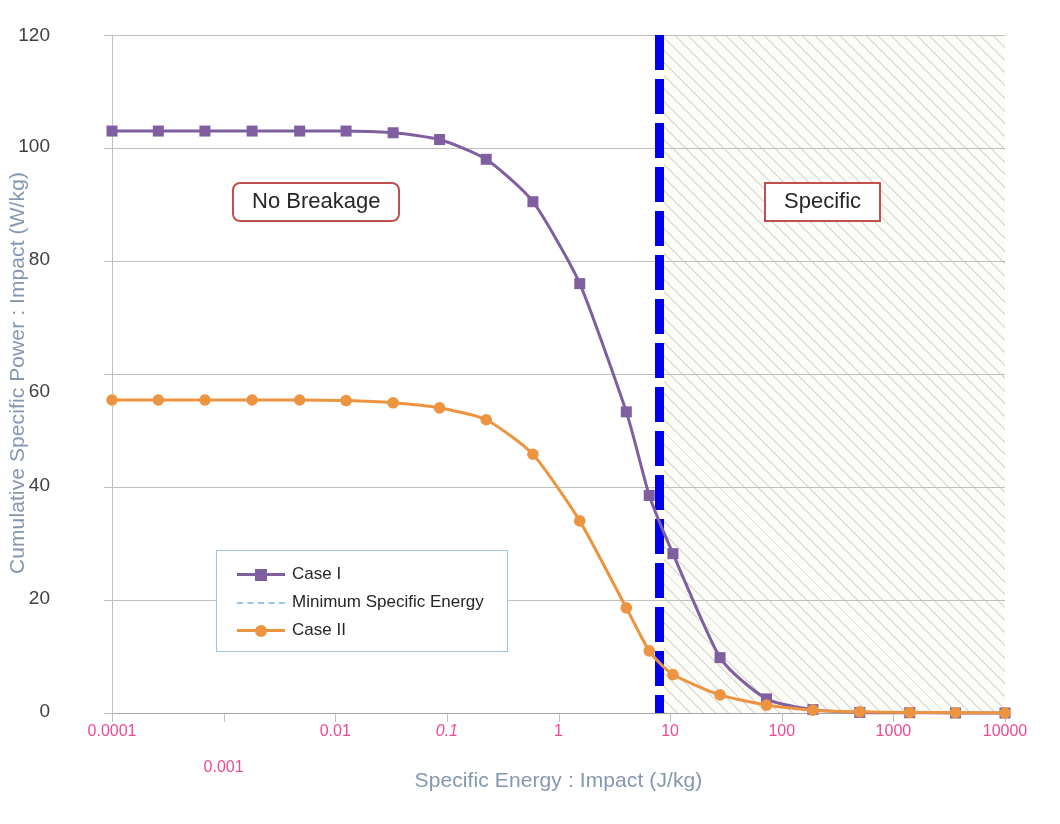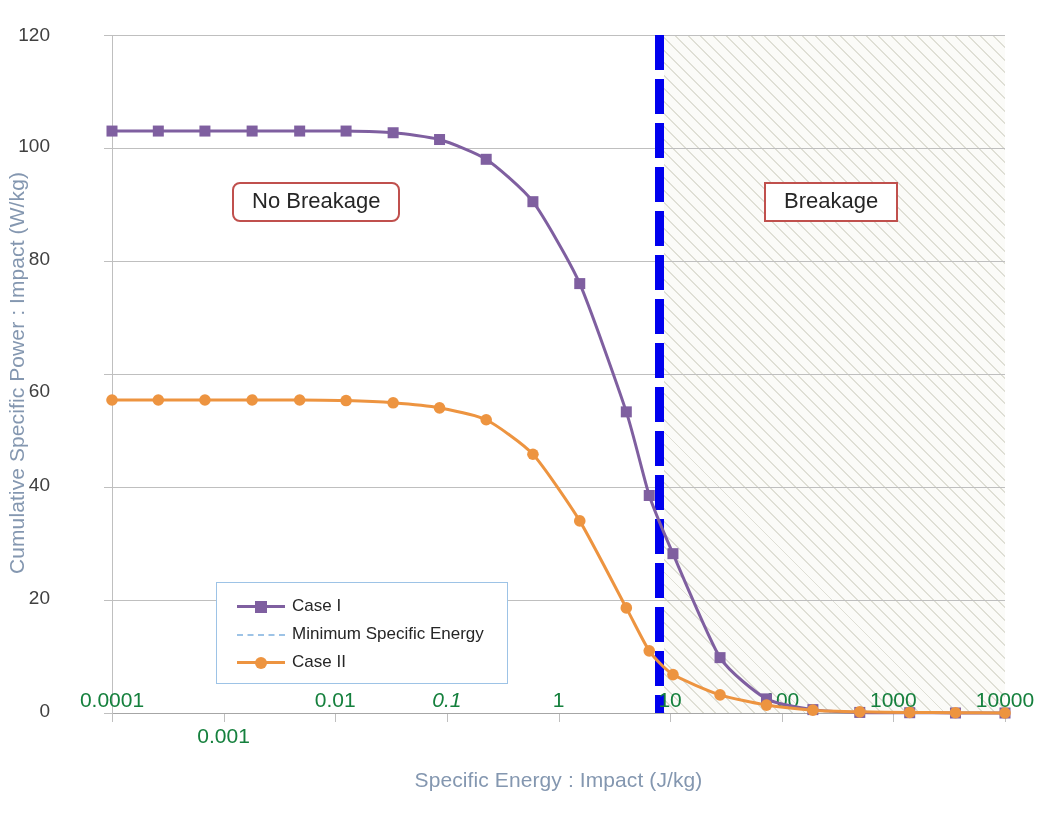--- a/index.html
+++ b/index.html
@@ -77,24 +77,24 @@
   .y-tick-label {
     position: absolute;
     right: 1010px;
     text-align: right;
     color: #404040;
     font-size: 19px;
     font-family: "Liberation Sans", sans-serif;
   }
   .x-tick-label {
     position: absolute;
-    top: 688px;
+    top: 722px;
     text-align: center;
-    color: #15803d;
-    font-size: 21px;
+    color: #ec4899;
+    font-size: 16px;
     font-family: "Liberation Sans", sans-serif;
     white-space: nowrap;
   }
   
   #breakage-zone {
     position: absolute;
     top: 0; bottom: 0;
     background-color: #fbfbf8;
     background-image: repeating-linear-gradient(
         45deg,
@@ -128,21 +128,20 @@
   #annotation-no-breakage { left: 232px; top: 182px; border-radius: 8px; }
   #annotation-breakage    { left: 764px; top: 182px; }
   
   #legend-box {
     position: absolute;
     left: 216px; top: 550px;
     width: 292px; height: 102px;
     border: 1.5px solid #9dc3e6;
     background: #ffffff;
     padding: 9px 0 0 0;
-    margin-top: 32px;
   }
   .legend-row {
     display: flex;
     align-items: center;
     height: 28px;
     padding-left: 20px;
   }
   .legend-swatch {
     position: relative;
     width: 48px; height: 16px;
@@ -282,21 +281,21 @@
         <circle cx="766.49" cy="705.09" r="5.8" fill="#ed9440"></circle>
         <circle cx="812.87" cy="710.17" r="5.8" fill="#ed9440"></circle>
         <circle cx="859.77" cy="711.87" r="5.8" fill="#ed9440"></circle>
         <circle cx="909.69" cy="712.43" r="5.8" fill="#ed9440"></circle>
         <circle cx="955.47" cy="712.72" r="5.8" fill="#ed9440"></circle>
         <circle cx="1005.00" cy="713.00" r="5.8" fill="#ed9440"></circle>
       </g>
     </svg>
 
   <div class="annotation-box" id="annotation-no-breakage">No Breakage</div>
-  <div class="annotation-box" id="annotation-breakage">Breakage</div>
+  <div class="annotation-box" id="annotation-breakage">Specific</div>
 
   <div id="legend-box">
     <div class="legend-row">
       <span class="legend-swatch">
         <span class="ln" style="background:#7f5fa0"></span>
         <span class="mk" style="background:#7f5fa0"></span>
       </span>
       <span class="legend-label">Case I</span>
     </div>
     <div class="legend-row">

